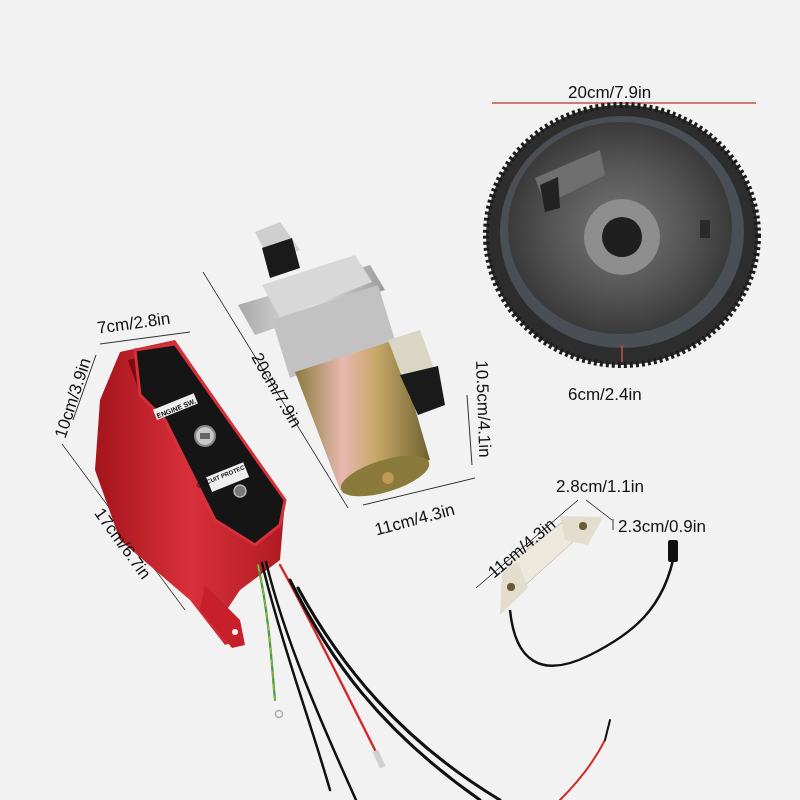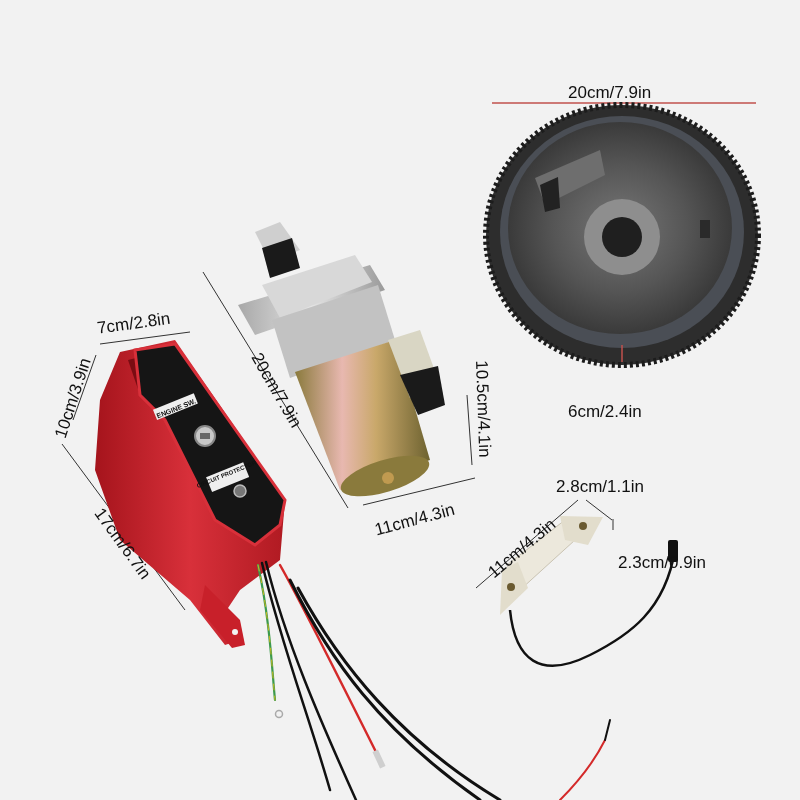--- a/index.html
+++ b/index.html
@@ -127,26 +127,26 @@
       <circle cx="583" cy="526" r="4" fill="#6a5a30"></circle>
       <path d="M502 570 L518 562 L528 588 L500 615 Z" fill="#e2ddcc"></path>
       <circle cx="511" cy="587" r="4" fill="#6a5a30"></circle>
 
       <path d="M510 610 C515 660, 540 680, 590 655 C630 635, 665 610, 675 550" fill="none" stroke="#111" stroke-width="2.5"></path>
       <rect x="668" y="540" width="10" height="22" fill="#111" rx="2"></rect>
     </g>
   </svg>
 
   <div class="dim" style="left:568px; top:84px;">20cm/7.9in</div>
-  <div class="dim" style="left:568px; top:386px;margin-top:17px;">6cm/2.4in</div>
+  <div class="dim" style="left:568px; top:386px;">6cm/2.4in</div>
 
   <div class="dim" style="left:263px; top:350px; transform:rotate(60deg);">20cm/7.9in</div>
   <div class="dim" style="left:490px; top:360px; transform:rotate(88deg);">10.5cm/4.1in</div>
   <div class="dim" style="left:373px; top:522px; transform:rotate(-15deg);">11cm/4.3in</div>
 
   <div class="dim" style="left:96px; top:320px; transform:rotate(-8deg);">7cm/2.8in</div>
   <div class="dim" style="left:52px; top:435px; transform:rotate(-72deg);">10cm/3.9in</div>
   <div class="dim" style="left:105px; top:505px; transform:rotate(54deg);">17cm/6.7in</div>
 
   <div class="dim" style="left:485px; top:568px; transform:rotate(-40deg);">11cm/4.3in</div>
   <div class="dim" style="left:556px; top:478px;">2.8cm/1.1in</div>
-  <div class="dim" style="left:618px; top:518px;margin-top:36px;">2.3cm/0.9in</div>
+  <div class="dim" style="left:618px; top:518px;">2.3cm/0.9in</div>
 </div>
 
 </body></html>

